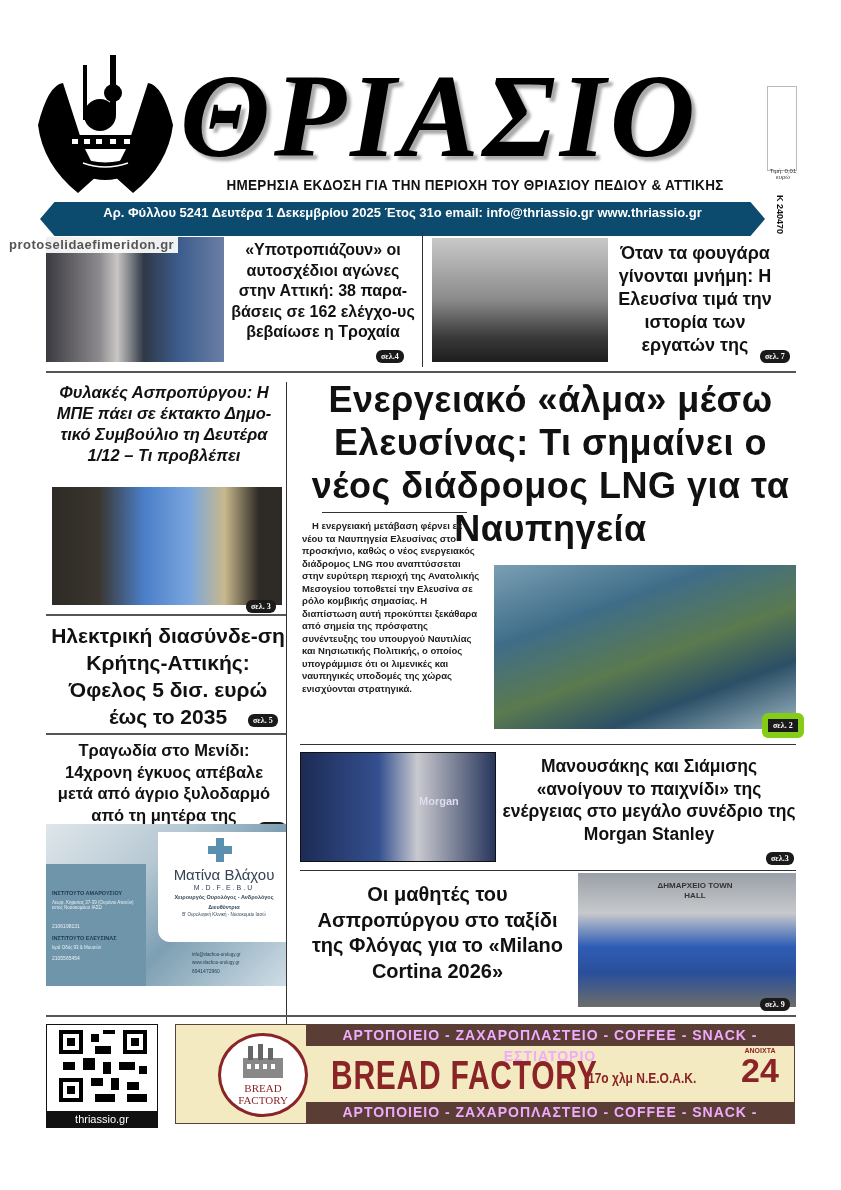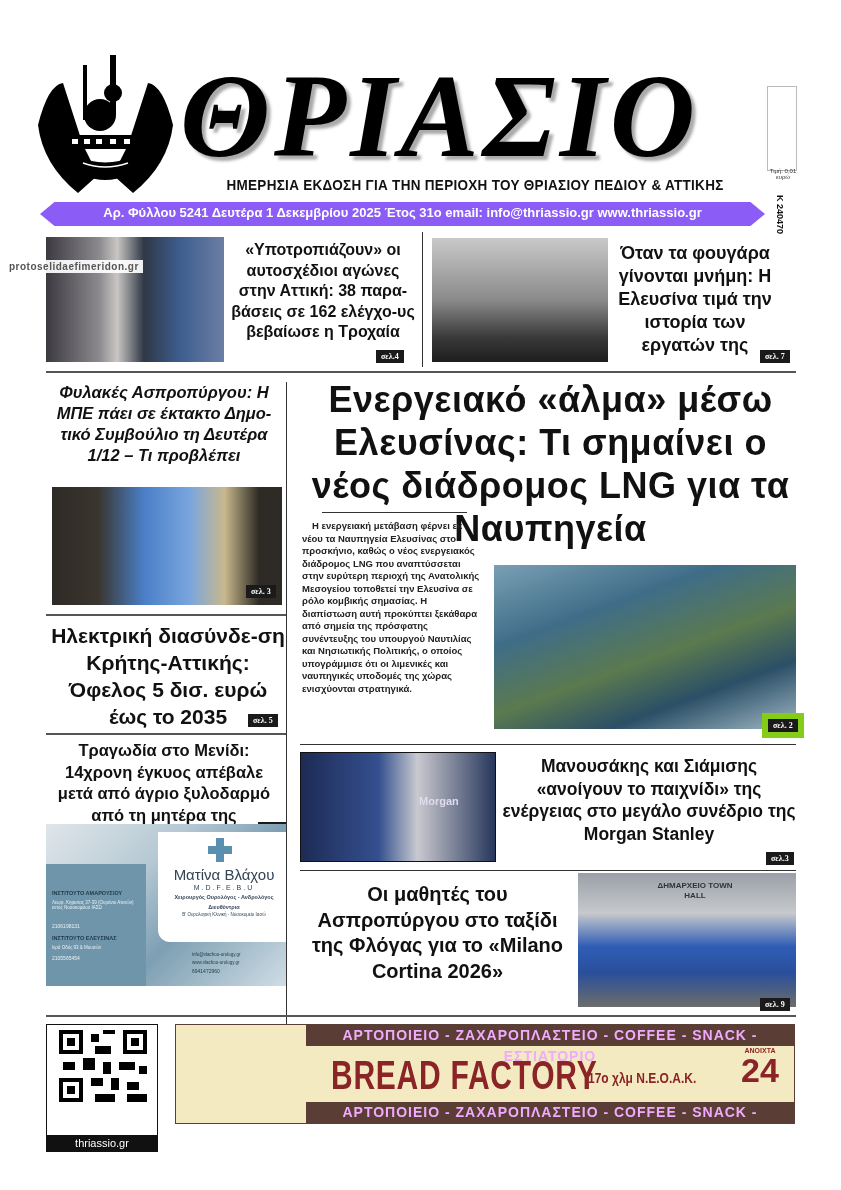--- a/index.html
+++ b/index.html
@@ -3,37 +3,37 @@
 <meta charset="utf-8">
 <style>
   * { box-sizing: border-box; margin: 0; padding: 0; }
   body { width: 841px; height: 1190px; background: #fff; position: relative; overflow: hidden; font-family: "Liberation Sans", sans-serif; color: #111; }
   .abs { position: absolute; }
 
   
   .logo { left: 38px; top: 55px; width: 135px; height: 140px; }
   .title { left: 180px; top: 62px; width: 580px; height: 110px; font-family: "Liberation Serif", serif; font-weight: bold; font-style: italic; font-size: 118px; letter-spacing: 4px; line-height: 110px; color: #000; text-shadow: 4px 4px 3px #aaa; white-space: nowrap; }
   .subtitle { left: 185px; top: 178px; width: 580px; font-size: 13.5px; font-weight: bold; letter-spacing: 0.3px; text-align: center; transform: scaleY(1.1); }
-  .ribbon { left: 40px; top: 202px; width: 725px; height: 24px; background: #8b5cf6; color: #fff; font-size: 13px; font-weight: bold; line-height: 22px; text-align: center; clip-path: polygon(2% 0, 98% 0, 100% 50%, 98% 100%, 2% 100%, 0 50%); }
+  .ribbon { left: 40px; top: 202px; width: 725px; height: 34px; background: #0c4a6e; color: #fff; font-size: 13px; font-weight: bold; line-height: 22px; text-align: center; clip-path: polygon(2% 0, 98% 0, 100% 50%, 98% 100%, 2% 100%, 0 50%); }
   .side-stamp { left: 767px; top: 86px; width: 30px; height: 85px; border: 1px solid #bbb; }
   .price { left: 765px; top: 168px; width: 36px; font-size: 6px; text-align: center; color: #333; }
   .k-code { left: 775px; top: 195px; font-size: 9px; font-weight: bold; writing-mode: vertical-rl; }
-  .watermark { left: 5px; top: 236px; background: rgba(255,255,255,0.92); padding: 1px 4px; font-size: 10px; font-weight: bold; color: #555; letter-spacing: 0.5px; margin-top: 24px; }
+  .watermark { left: 5px; top: 236px; background: rgba(255,255,255,0.92); padding: 1px 4px; font-size: 13px; font-weight: bold; color: #555; letter-spacing: 0.5px; }
 
   
   .img { background: #777; overflow: hidden; }
   .img.cars { background: linear-gradient(90deg,#3b3a40 0%,#8c8a8e 30%,#c9c6c3 40%,#2f3846 55%,#3d5d8e 75%,#6b7fa5 100%); }
   .img.chimneys { background: linear-gradient(180deg,#c9c9c9 0%,#8a8a8a 50%,#3a3a3a 80%,#1d1d1d 100%); }
   .img.prison { background: linear-gradient(90deg,#2e2a25 0%,#3a352e 20%,#4a7fc8 40%,#7aa6de 60%,#c8b88c 75%,#2e2a25 90%); }
   .img.shipyard { background: linear-gradient(160deg,#7a9fb4 0%,#3f6d88 30%,#5b7a4f 55%,#2b4f66 75%,#9fb8c4 100%); }
   .img.morgan { background: linear-gradient(90deg,#1d2b55 0%,#34508f 40%,#c9c9cf 60%,#27365c 100%); }
   .img.townhall { background: linear-gradient(180deg,#9aa0a8 0%,#c7c9cc 30%,#2f5db5 55%,#2a4f9a 75%,#6d6e6b 100%); }
   .img.doctor { background: linear-gradient(135deg,#dfe6ea 0%,#b7c9d4 35%,#7d9fb3 60%,#cfdde5 100%); }
 
-  .pg { background: #1a1a1a; color: #fff; font-size: 8px; font-weight: bold; padding: 2px 5px; font-family: "Liberation Serif", serif; }
+  .pg { background: #1a1a1a; color: #fff; font-size: 8px; font-weight: bold; padding: 2px 5px; font-family: "Liberation Serif", serif; border-radius: 6px; }
   .hline { background: #555; height: 2px; }
   .vline { background: #333; width: 1px; }
 
   .head-s { font-weight: bold; text-align: center; color: #111; }
   .lead { font-family: "Liberation Sans", sans-serif; font-weight: 900; text-align: center; font-size: 36px; line-height: 43px; letter-spacing: 0.5px; }
   .body-txt { font-size: 9.5px; font-weight: bold; line-height: 12.5px; color: #222; }
 
   .qr { background: #fff; border: 1px solid #111; }
   .ad { background: #f4eac1; border: 1px solid #5a3f36; overflow: hidden; }
   .ad-band { background: #5a3e36; color: #f0abfc; font-size: 14px; font-weight: bold; letter-spacing: 1px; text-align: center; height: 21px; line-height: 21px; font-family: "Liberation Sans Narrow","Liberation Sans", sans-serif; }
@@ -77,21 +77,21 @@
 
 <div class="abs vline" style="left:422px;top:232px;height:135px;"></div>
 <div class="abs img chimneys" style="left:432px;top:238px;width:176px;height:124px;"></div>
 <div class="abs head-s" style="left:610px;top:242px;width:170px;font-size:18px;line-height:23px;">Όταν τα φουγάρα γίνονται μνήμη: Η Ελευσίνα τιμά την ιστορία των εργατών της</div>
 <div class="abs pg" style="left:760px;top:350px;">σελ. 7</div>
 
 <div class="abs hline" style="left:46px;top:371px;width:750px;"></div>
 
 <div class="abs head-s" style="left:44px;top:382px;width:240px;font-size:16.5px;line-height:21px;font-style:italic;">Φυλακές Ασπροπύργου: Η ΜΠΕ πάει σε έκτακτο Δημο-τικό Συμβούλιο τη Δευτέρα 1/12 – Τι προβλέπει</div>
 <div class="abs img prison" style="left:52px;top:487px;width:230px;height:118px;"></div>
-<div class="abs pg" style="left:246px;top:585px;font-family:Liberation Serif, serif;">σελ. 3</div>
+<div class="abs pg" style="left:246px;top:600px;font-family:Liberation Serif, serif;">σελ. 3</div>
 <div class="abs vline" style="left:286px;top:382px;height:650px;"></div>
 <div class="abs hline" style="left:46px;top:614px;width:240px;"></div>
 
 <div class="abs head-s" style="left:50px;top:622px;width:236px;font-size:21px;line-height:27px;">Ηλεκτρική διασύνδε-ση Κρήτης-Αττικής: Όφελος 5 δισ. ευρώ έως το 2035</div>
 <div class="abs pg" style="left:248px;top:714px;">σελ. 5</div>
 <div class="abs hline" style="left:46px;top:733px;width:240px;"></div>
 
 <div class="abs head-s" style="left:46px;top:740px;width:236px;font-size:16.5px;line-height:21.5px;">Τραγωδία στο Μενίδι: 14χρονη έγκυος απέβαλε μετά από άγριο ξυλοδαρμό από τη μητέρα της</div>
 <div class="abs pg" style="left:258px;top:822px;">σελ.6</div>
 <div class="abs hline" style="left:46px;top:840px;width:240px;"></div>
@@ -134,21 +134,21 @@
 <div class="abs hline" style="left:300px;top:870px;width:496px;height:1px;background:#333;"></div>
 
 <div class="abs head-s" style="left:300px;top:882px;width:275px;font-size:20px;line-height:25.5px;">Οι μαθητές του Ασπροπύργου στο ταξίδι της Φλόγας για το «Milano Cortina 2026»</div>
 <div class="abs img townhall" style="left:578px;top:873px;width:218px;height:134px;">
   <span style="position:absolute;left:72px;top:8px;width:90px;font-size:8px;font-weight:bold;color:#333;text-align:center;line-height:10px;">ΔΗΜΑΡΧΕΙΟ TOWN HALL</span>
 </div>
 <div class="abs pg" style="left:760px;top:998px;">σελ. 9</div>
 
 <div class="abs hline" style="left:46px;top:1015px;width:750px;"></div>
 
-<div class="abs qr" style="left:46px;top:1024px;width:112px;height:128px;text-decoration:underline;">
+<div class="abs qr" style="left:46px;top:1024px;width:112px;height:104px;text-decoration:underline;">
   <svg style="position:absolute;left:12px;top:5px;" width="88" height="72" viewBox="0 0 22 18">
     <rect x="0" y="0" width="6" height="6" fill="#000"></rect>
       <rect x="1" y="1" width="4" height="4" fill="#fff"></rect>
       <rect x="2" y="2" width="2" height="2" fill="#000"></rect>
     <rect x="16" y="0" width="6" height="6" fill="#000"></rect>
       <rect x="17" y="1" width="4" height="4" fill="#fff"></rect>
       <rect x="18" y="2" width="2" height="2" fill="#000"></rect>
     <rect x="0" y="12" width="6" height="6" fill="#000"></rect>
       <rect x="1" y="13" width="4" height="4" fill="#fff"></rect>
       <rect x="2" y="14" width="2" height="2" fill="#000"></rect>
@@ -165,20 +165,34 @@
       <rect x="17" y="13" width="3" height="2" fill="#000"></rect>
       <rect x="9" y="16" width="5" height="2" fill="#000"></rect>
       <rect x="17" y="16" width="5" height="2" fill="#000"></rect>
   </svg>
   <div style="position:absolute;left:0;bottom:0;width:110px;height:16px;background:#111;color:#fff;font-size:11px;text-align:center;line-height:16px;">thriassio.gr</div>
 </div>
 
 <div class="abs ad" style="left:175px;top:1024px;width:620px;height:100px;">
   <div class="ad-band" style="position:absolute;left:130px;top:0;right:0;">ΑΡΤΟΠΟΙΕΙΟ - ΖΑΧΑΡΟΠΛΑΣΤΕΙΟ - COFFEE - SNACK - ΕΣΤΙΑΤΟΡΙΟ</div>
   <div class="ad-band" style="position:absolute;left:130px;bottom:0;right:0;">ΑΡΤΟΠΟΙΕΙΟ - ΖΑΧΑΡΟΠΛΑΣΤΕΙΟ - COFFEE - SNACK - ΕΣΤΙΑΤΟΡΙΟ</div>
+  <div class="ad-logo">
+    <svg width="50" height="34" viewBox="0 0 50 34" style="margin-top:8px;">
+      <rect x="5" y="14" width="40" height="20" fill="#888"></rect>
+      <rect x="10" y="2" width="5" height="14" fill="#666"></rect>
+        <rect x="20" y="0" width="5" height="16" fill="#666"></rect>
+        <rect x="30" y="4" width="5" height="12" fill="#666"></rect>
+      <rect x="9" y="20" width="4" height="5" fill="#fff"></rect>
+        <rect x="17" y="20" width="4" height="5" fill="#fff"></rect>
+        <rect x="25" y="20" width="4" height="5" fill="#fff"></rect>
+        <rect x="33" y="20" width="4" height="5" fill="#fff"></rect>
+    </svg>
+    <div style="font-family:'Liberation Serif',serif;font-size:11px;color:#8b2426;line-height:12px;">BREAD</div>
+    <div style="font-family:'Liberation Serif',serif;font-size:11px;color:#8b2426;line-height:12px;">FACTORY</div>
+  </div>
   <div class="ad-main">BREAD FACTORY</div>
   <div class="ad-sub">17ο χλμ Ν.Ε.Ο.Α.Κ.</div>
   <div class="ad-24">
     <div style="font-size:7px;">ΑΝΟΙΧΤΑ</div>
     <div style="font-size:34px;line-height:32px;">24</div>
     <div style="font-size:11px;text-decoration:underline;margin-top:46px;">ΩΡΕΣ</div>
   </div>
 </div>
 
 </body></html>

